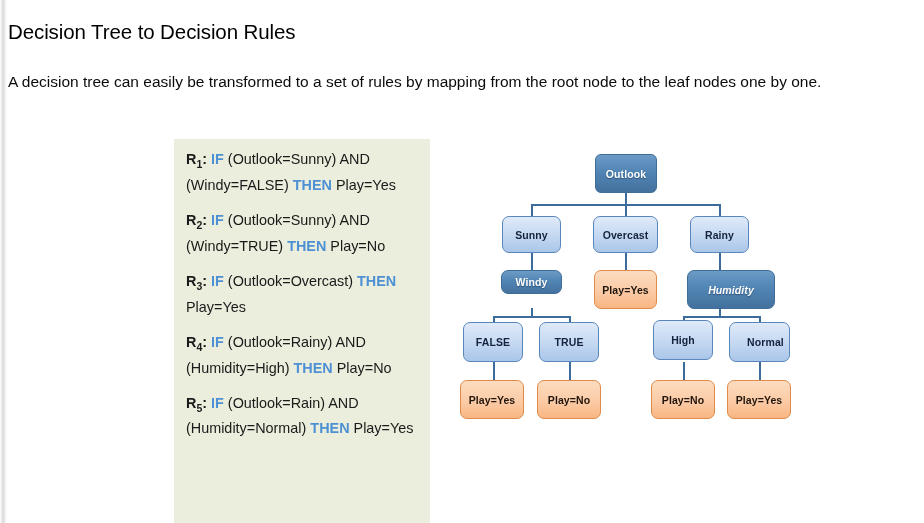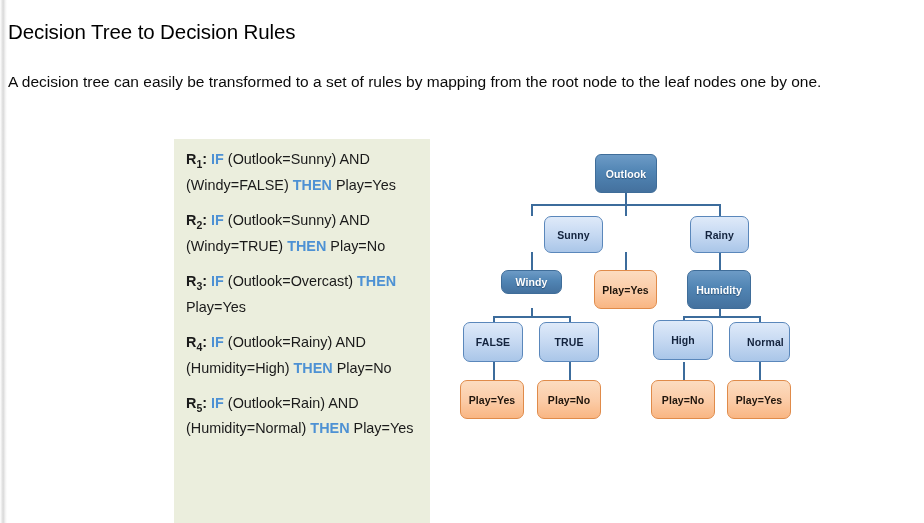--- a/index.html
+++ b/index.html
@@ -166,26 +166,27 @@
     <div class="edge v" style="left:243px; top:176px; height:10px;"></div>
     <div class="edge v" style="left:319px; top:176px; height:10px;"></div>
 
     <div class="edge v" style="left:53px; top:222px; height:18px;"></div>
     <div class="edge v" style="left:129px; top:222px; height:18px;"></div>
     <div class="edge v" style="left:243px; top:222px; height:18px;"></div>
     <div class="edge v" style="left:319px; top:222px; height:18px;"></div>
 
     <div class="node internal" style="left:155px; top:14px; width:62px; height:39px;border-radius:6px;">Outlook</div>
 
-    <div class="node branch" style="left:62px; top:76px; width:59px; height:37px;margin-left:42px;">Sunny</div>
+    <div class="node branch" style="left:62px; top:76px; width:59px; height:37px;">Sunny</div>
+    <div class="node branch" style="left:153px; top:76px; width:65px; height:37px;">Overcast</div>
     <div class="node branch" style="left:250px; top:76px; width:59px; height:37px;">Rainy</div>
 
     <div class="node internal" style="left:61px; top:130px; width:61px; height:24px;">Windy</div>
     <div class="node leaf" style="left:154px; top:130px; width:63px; height:39px;">Play=Yes</div>
-    <div class="node internal" style="left:247px; top:130px; width:64px; height:39px;">Humidity</div>
+    <div class="node internal" style="left:247px; top:130px; width:88px; height:39px;font-style:italic;">Humidity</div>
 
     <div class="node branch" style="left:23px; top:182px; width:60px; height:40px;">FALSE</div>
     <div class="node branch" style="left:99px; top:182px; width:60px; height:40px;">TRUE</div>
     <div class="node branch" style="left:213px; top:180px; width:60px; height:40px;">High</div>
     <div class="node branch" style="left:289px; top:182px; width:61px; height:40px;padding-left:12px;">Normal</div>
 
     <div class="node leaf" style="left:20px; top:240px; width:64px; height:39px;">Play=Yes</div>
     <div class="node leaf" style="left:97px; top:240px; width:64px; height:39px;">Play=No</div>
     <div class="node leaf" style="left:211px; top:240px; width:64px; height:39px;">Play=No</div>
     <div class="node leaf" style="left:287px; top:240px; width:64px; height:39px;">Play=Yes</div>

